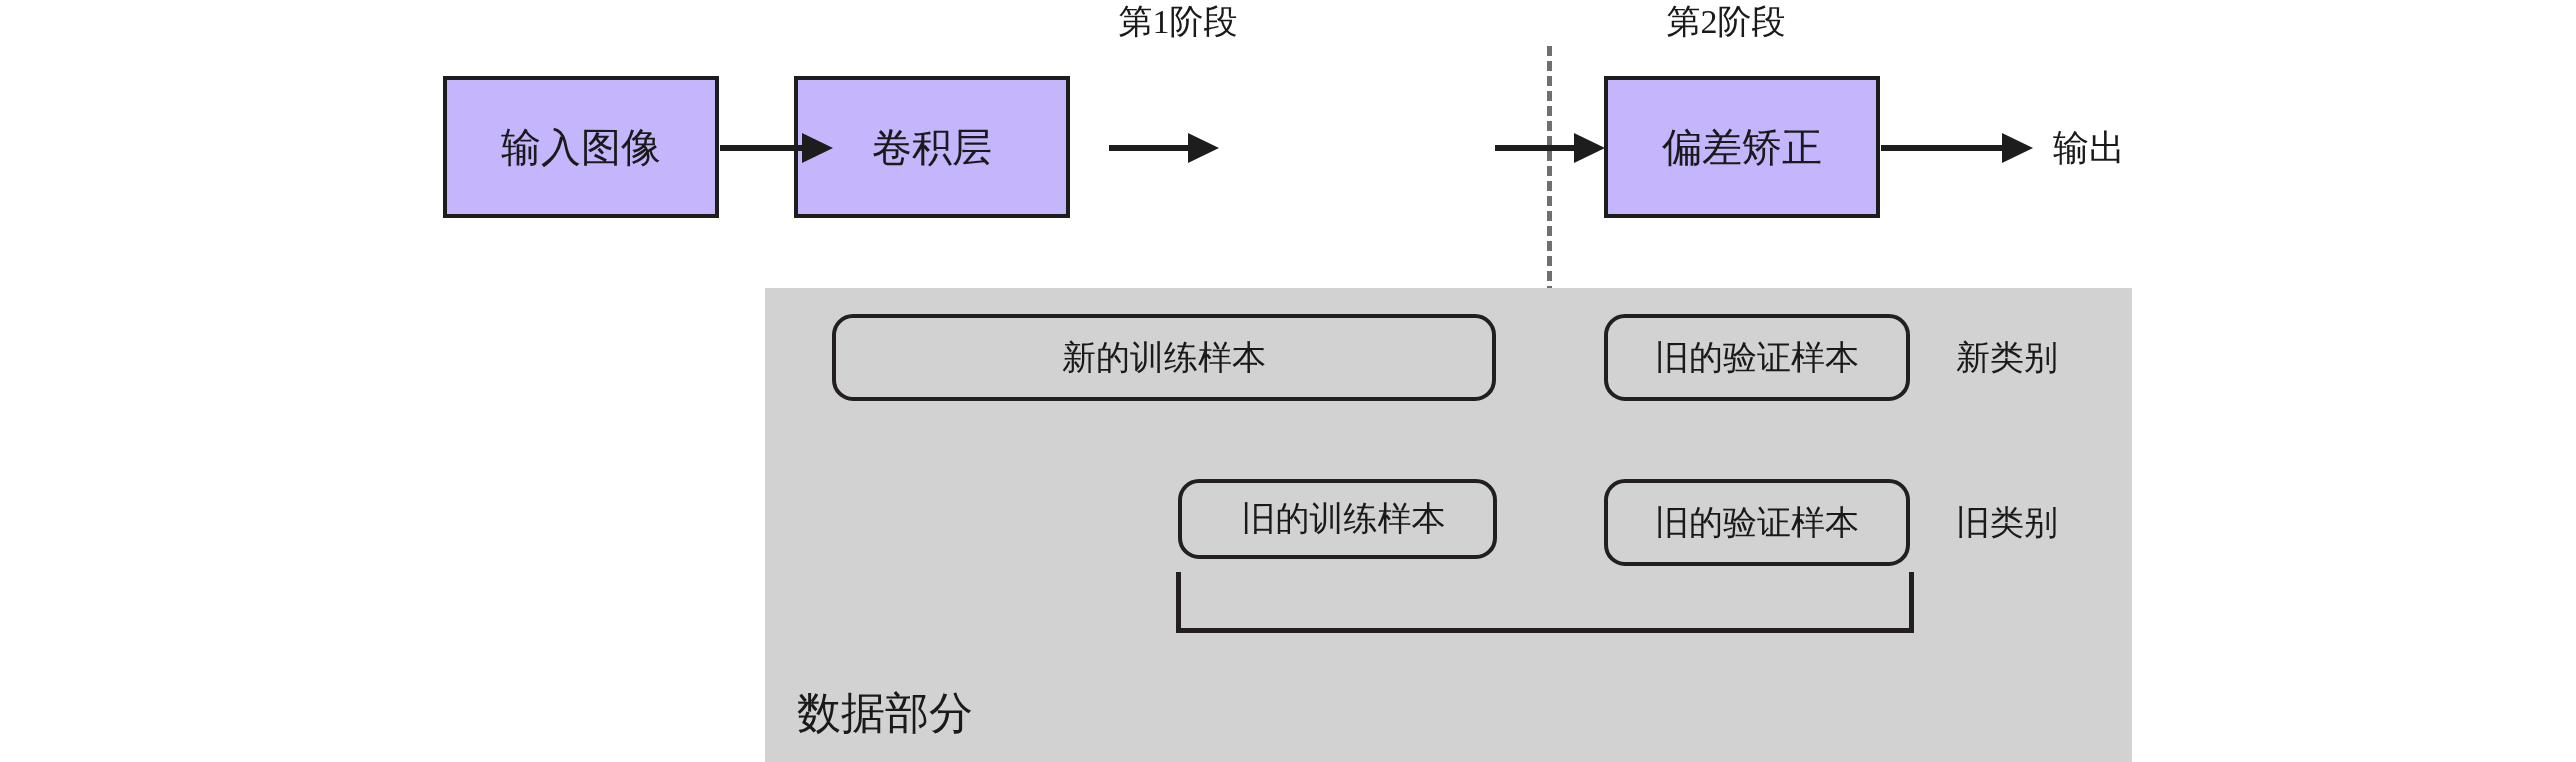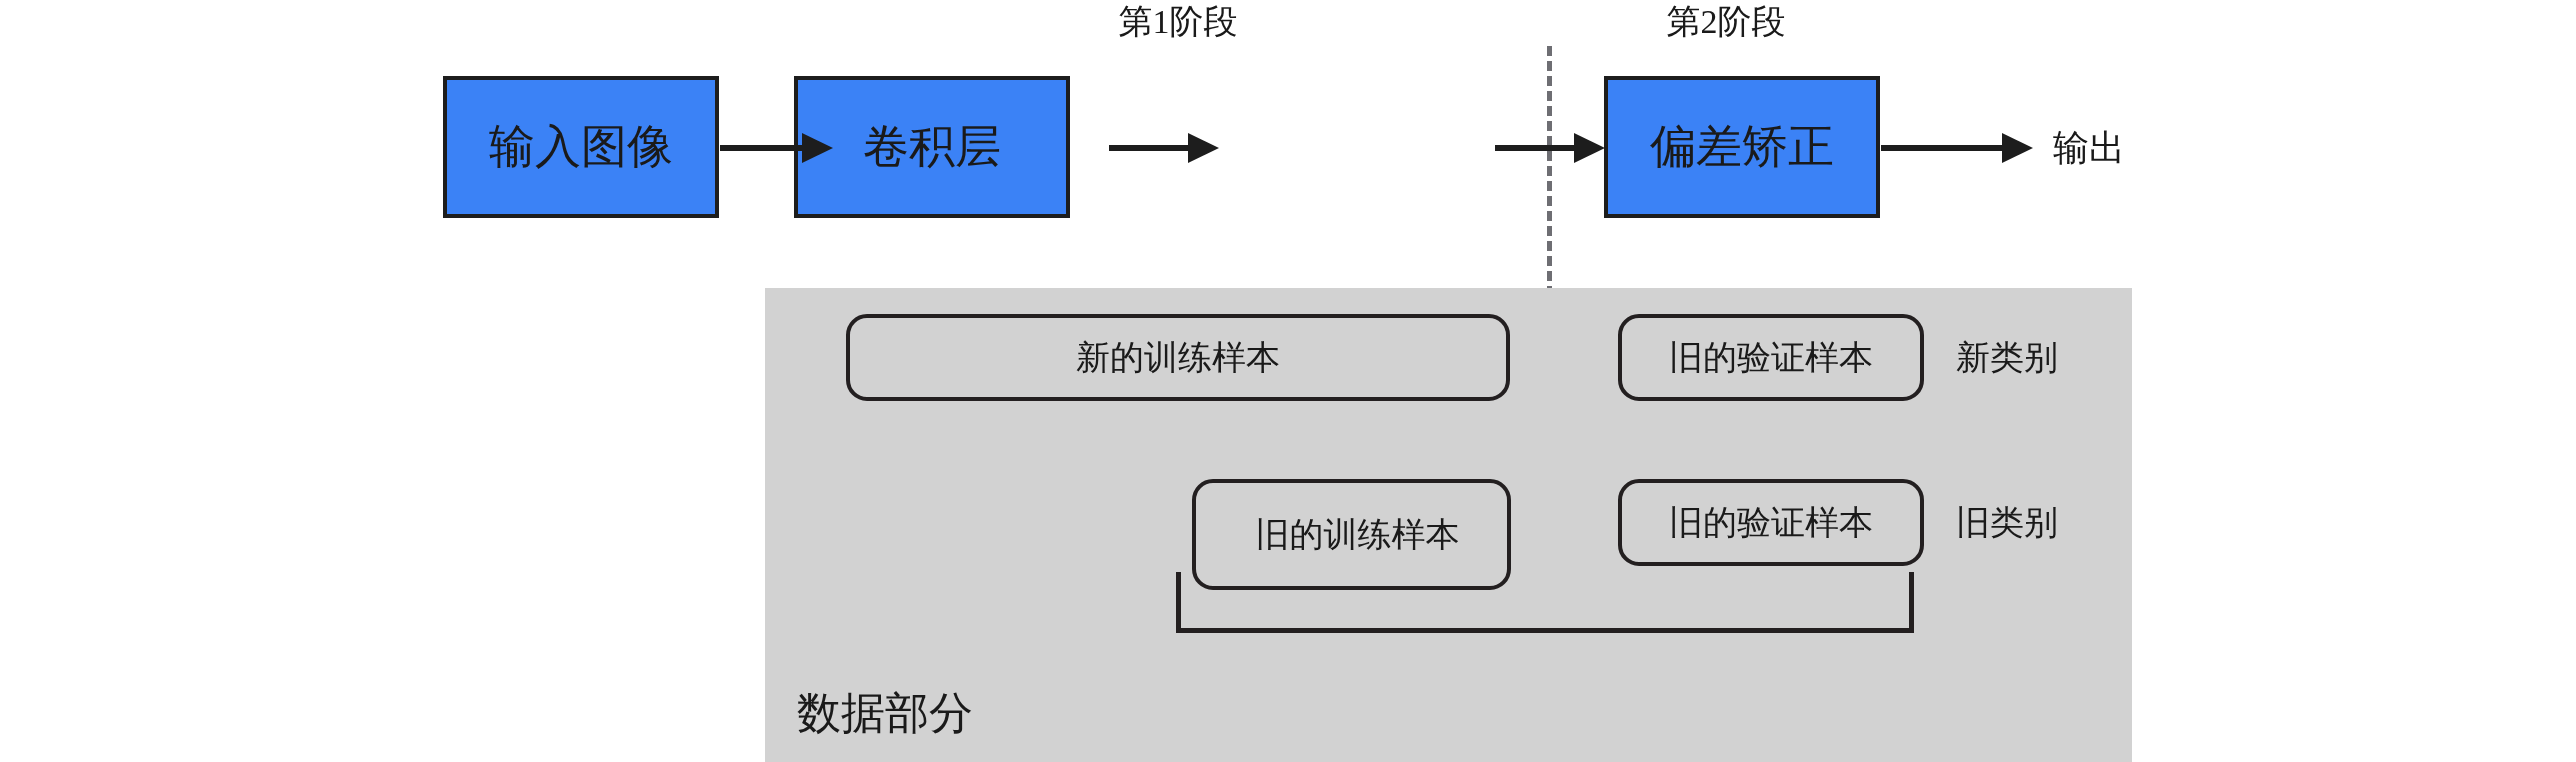--- a/index.html
+++ b/index.html
@@ -25,25 +25,25 @@
     white-space: nowrap;
     line-height: 1;
     text-align: center;
   }
 
   
   .flow-box {
     position: absolute;
     box-sizing: border-box;
     border: 4.9px solid #1d1d1d;
-    background: #3b82f6;
+    background: #c4b5fd;
     display: flex;
     align-items: center;
     justify-content: center;
-    font-size: 46px;
+    font-size: 40px;
     color: #1a1a1a;
     white-space: nowrap;
   }
 
   
   .arrow {
     position: absolute;
     height: 0;
   }
   .arrow .shaft {
@@ -98,21 +98,20 @@
     box-sizing: border-box;
     border: 4.9px solid #231f20;
     border-radius: 21px;
     background: #d2d2d2;
     display: flex;
     align-items: center;
     justify-content: center;
     font-size: 34px;
     color: #1a1a1a;
     white-space: nowrap;
-    margin-left: 14px;
   }
 
   
   .row-label {
     position: absolute;
     font-size: 34px;
     color: #1a1a1a;
     white-space: nowrap;
     line-height: 1;
   }
@@ -176,21 +175,21 @@
   <div class="terminal-label" style="left:2053px; top:130px;">输出</div>
 
   <div class="data-panel" style="left:765px; top:288px; width:1367px; height:475px;"></div>
 
   <div class="sample-box" style="left:832px; top:314px; width:664px; height:87px;">新的训练样本</div>
 
   <div class="sample-box" style="left:1604px; top:314px; width:306px; height:87px;">旧的验证样本</div>
 
   <div class="row-label" style="left:1956px; top:341px;">新类别</div>
 
-  <div class="sample-box" style="left:1178px; top:479px; width:319px; height:111px;padding-left:12px;">旧的训练样本</div>
+  <div class="sample-box" style="left:1178px; top:479px; width:319px; height:80px;padding-left:12px;">旧的训练样本</div>
 
   <div class="sample-box" style="left:1604px; top:479px; width:306px; height:87px;">旧的验证样本</div>
 
   <div class="row-label" style="left:1956px; top:506px;">旧类别</div>
 
   <div class="bracket" style="left:1176px; top:572px; width:738px; height:61px;"></div>
 
 
   <div class="panel-caption" style="left:797px; top:692px;">数据部分</div>
 

